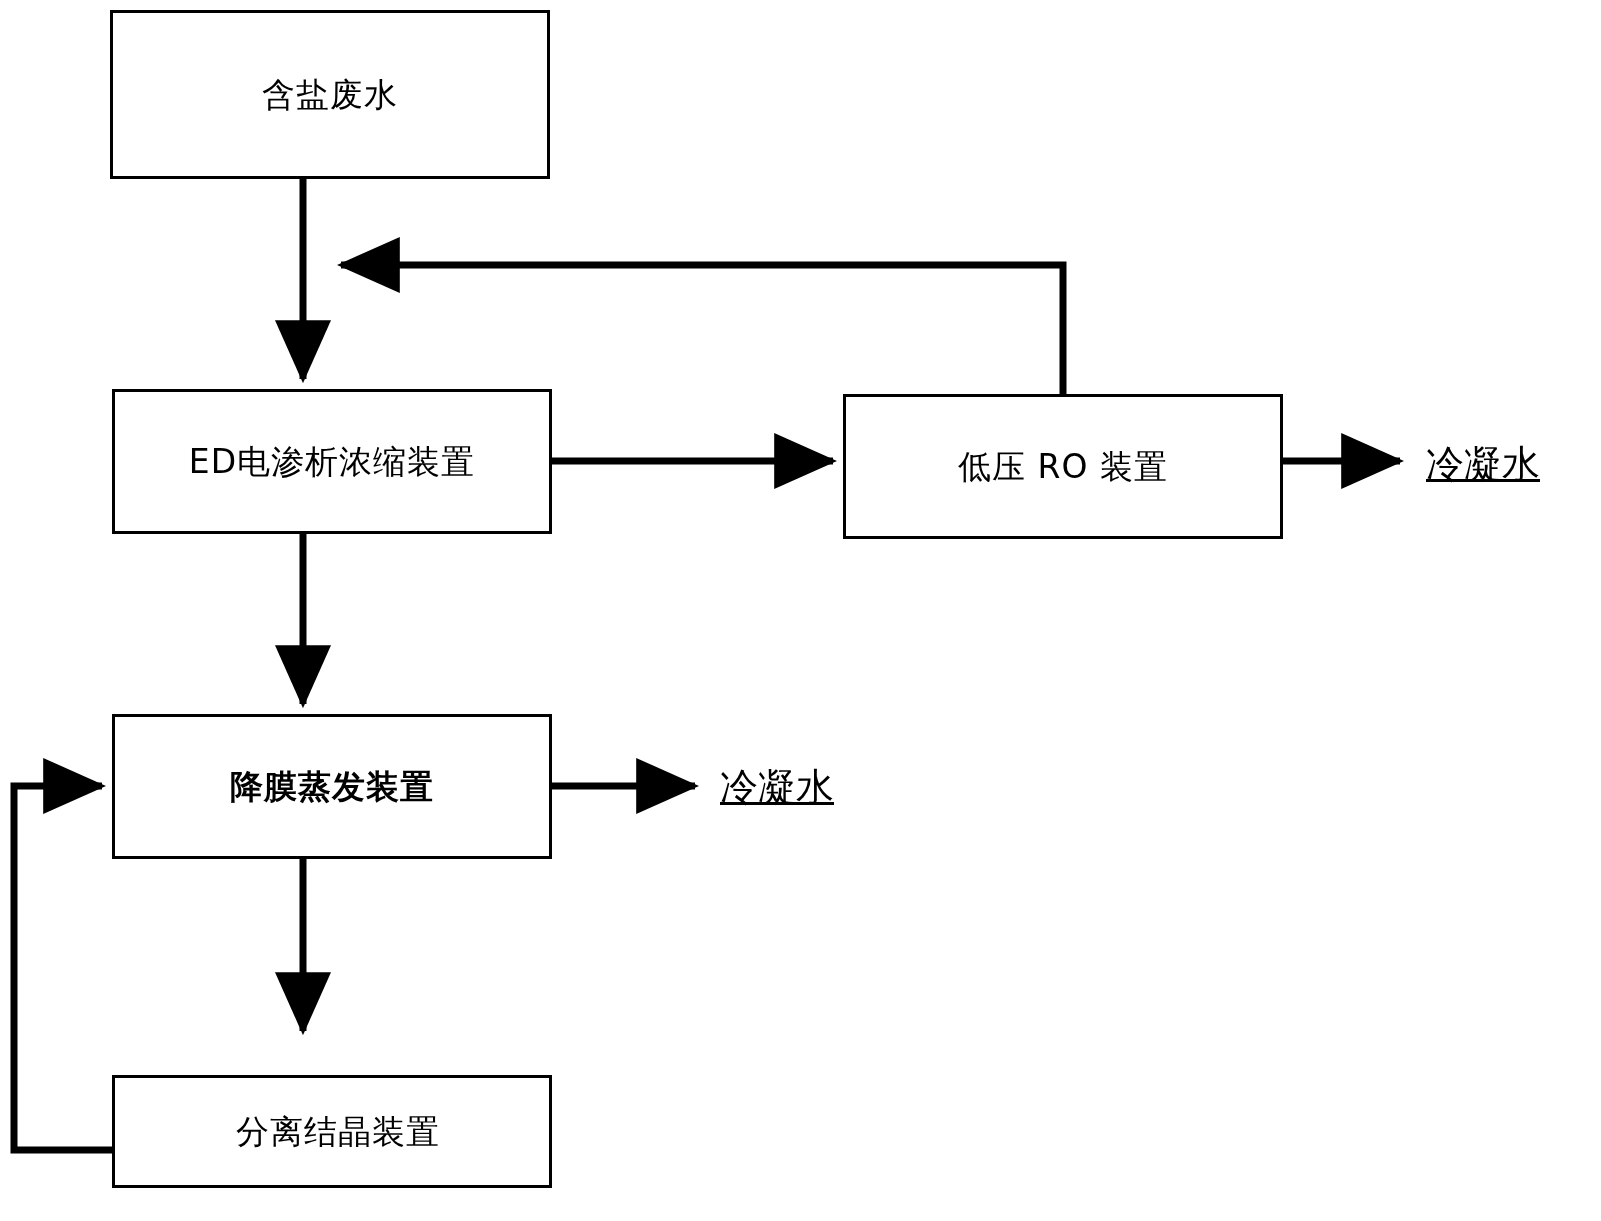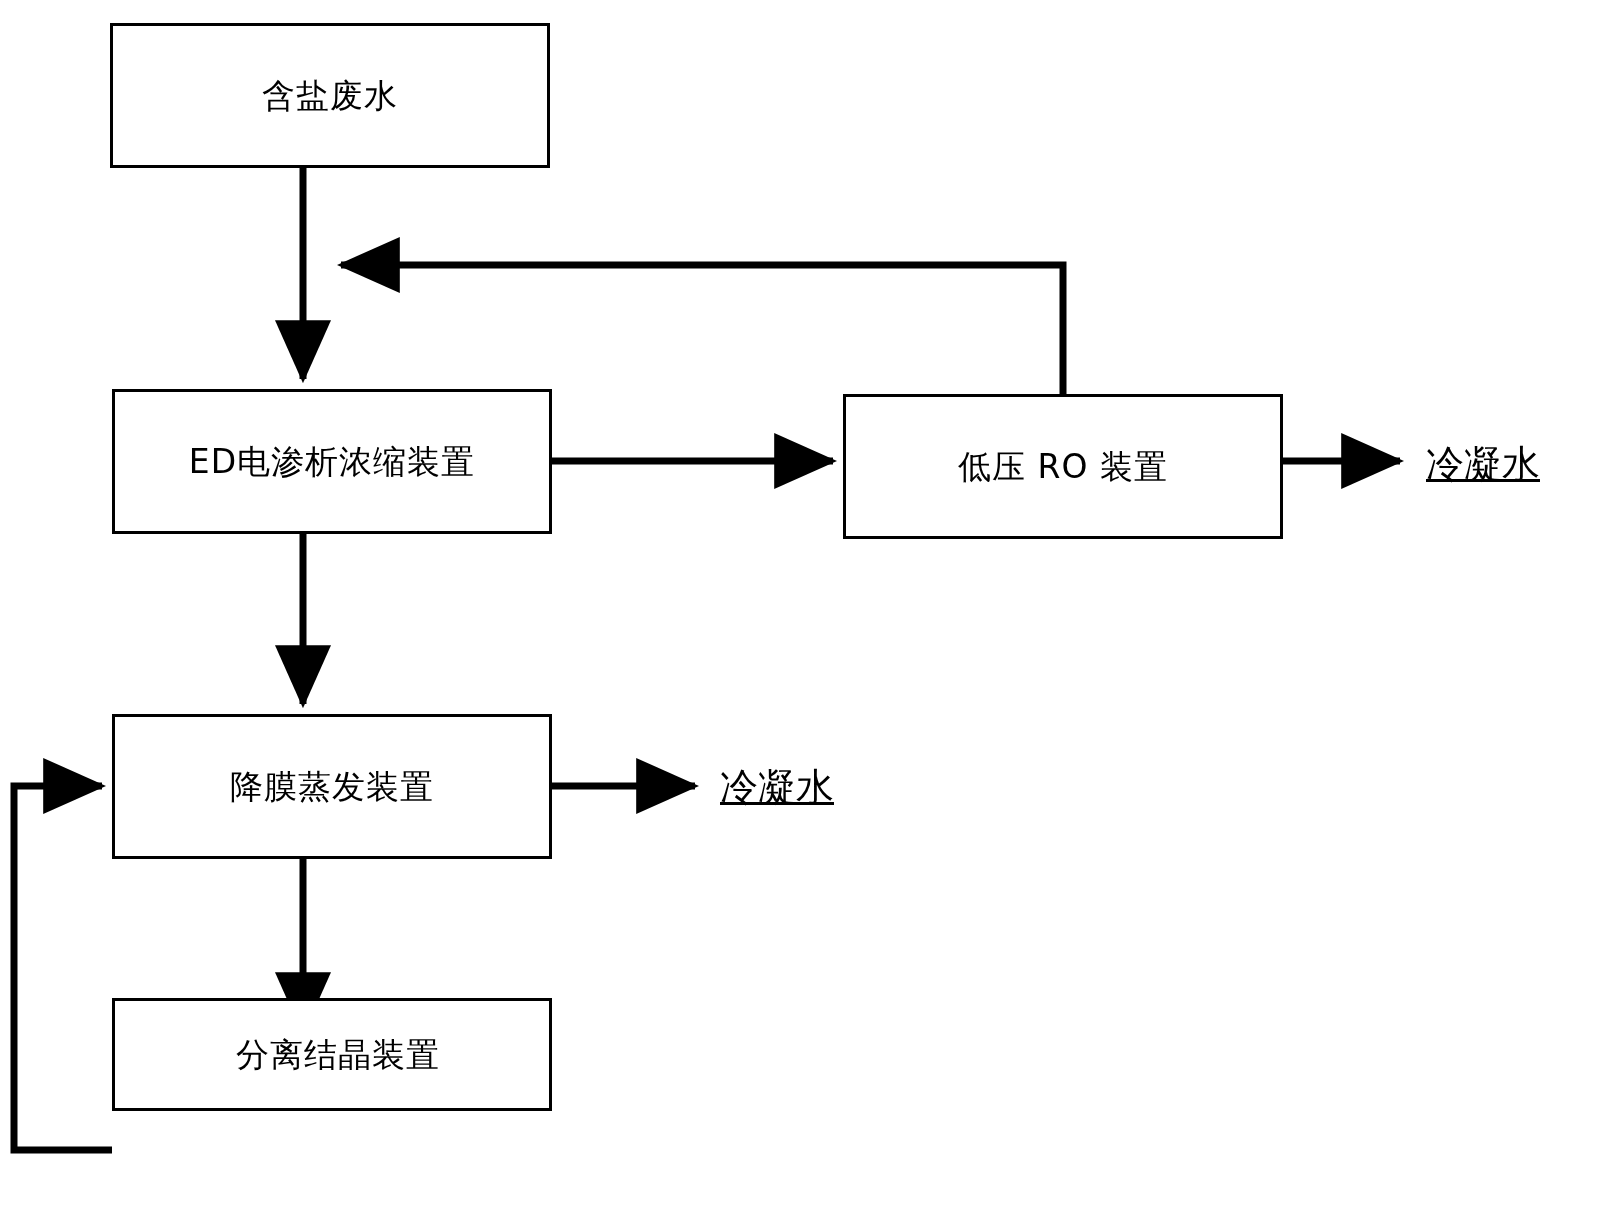--- a/index.html
+++ b/index.html
@@ -74,37 +74,37 @@
 
     <line x1="303" y1="534" x2="303" y2="704" stroke-width="7" marker-end="url(#arrowhead)"></line>
 
     <line x1="552" y1="786" x2="695" y2="786" stroke-width="7" marker-end="url(#arrowhead)"></line>
 
     <line x1="303" y1="859" x2="303" y2="1031" stroke-width="7" marker-end="url(#arrowhead)"></line>
 
     <polyline points="112,1150 14,1150 14,786 102,786" stroke-width="7" marker-end="url(#arrowhead)"></polyline>
   </svg>
 
-  <div class="node" style="left:110px; top:23px; width:440px; height:145px;">
+  <div class="node" style="left:110px; top:10px; width:440px; height:169px;">
     <span class="label">含盐废水</span>
   </div>
 
   <div class="node" style="left:843px; top:394px; width:440px; height:145px;">
     <span class="label">低压 RO 装置</span>
   </div>
 
   <div class="node" style="left:112px; top:389px; width:440px; height:145px;">
     <span class="label">ED电渗析浓缩装置</span>
   </div>
 
-  <div class="node" style="left:112px; top:714px; width:440px; height:145px;">
+  <div class="node" style="left:112px; top:714px; width:440px; height:145px;font-weight:bold;">
     <span class="label">降膜蒸发装置</span>
   </div>
 
-  <div class="node" style="left:112px; top:998px; width:440px; height:113px;padding-left:12px;">
+  <div class="node" style="left:112px; top:1075px; width:440px; height:113px;padding-left:12px;">
     <span class="label">分离结晶装置</span>
   </div>
 
   <div class="free-label" style="left:1426px; top:445px;">冷凝水</div>
 
   <div class="free-label" style="left:720px; top:768px;">冷凝水</div>
 
 </div>
 
 </body></html>

